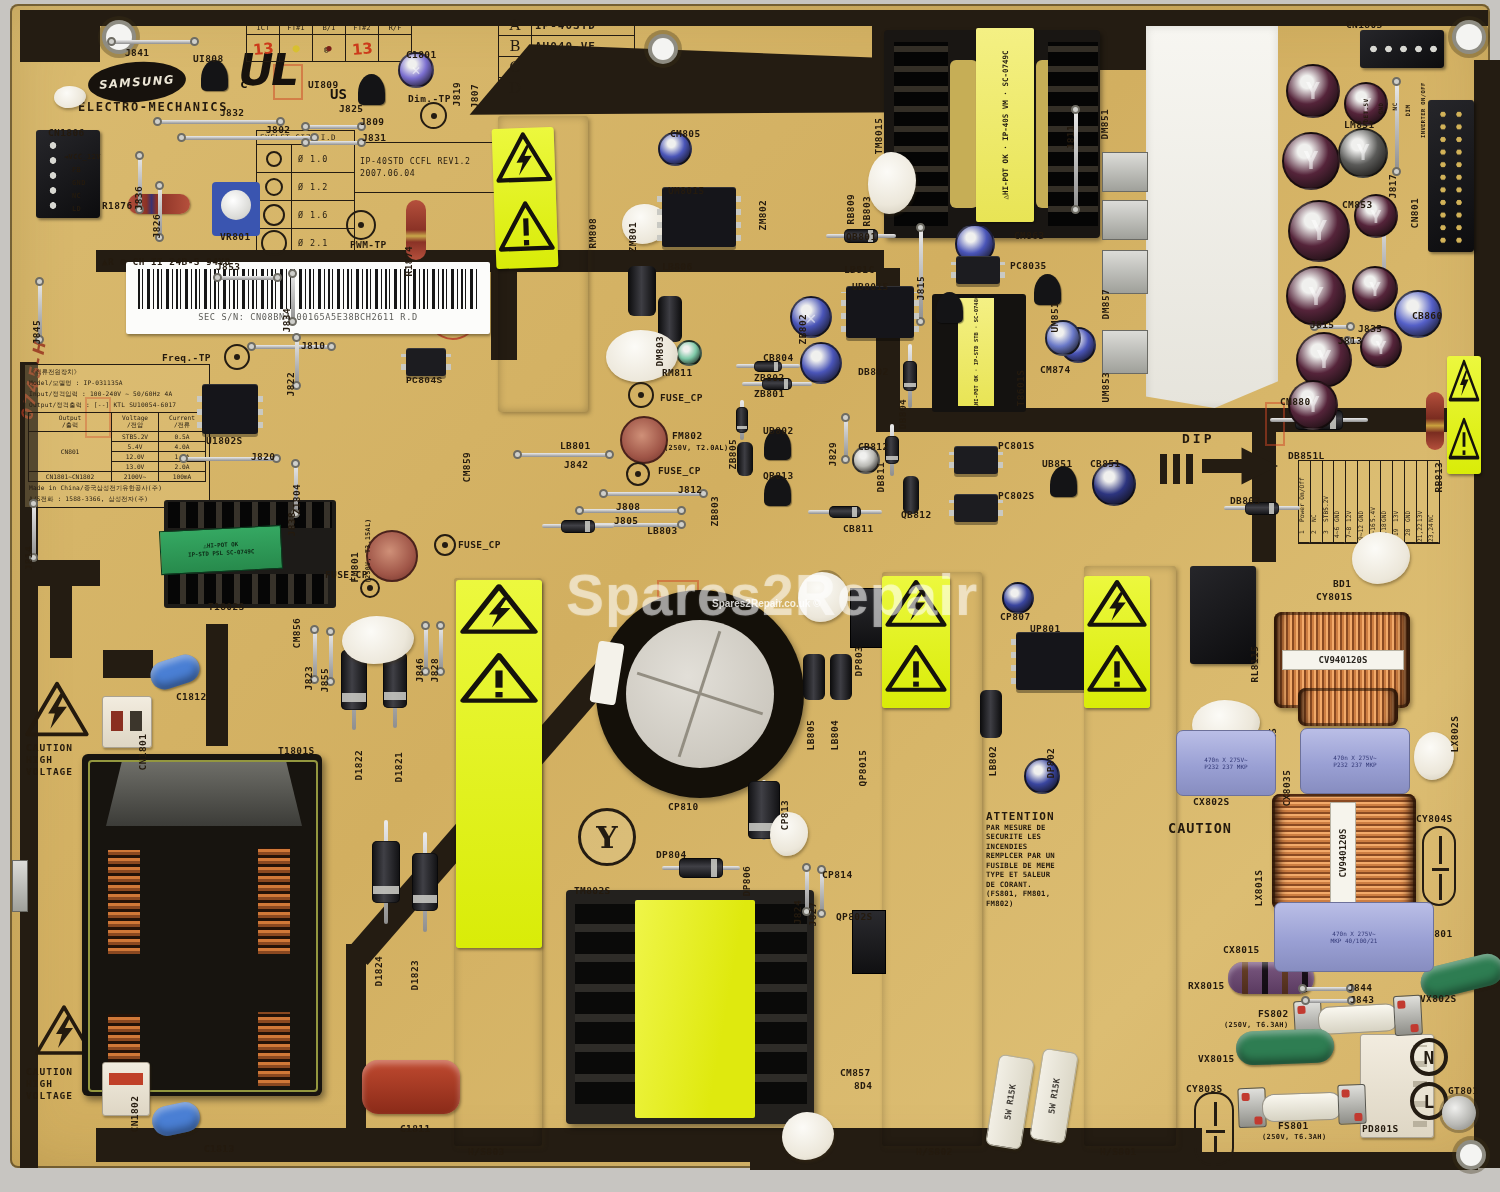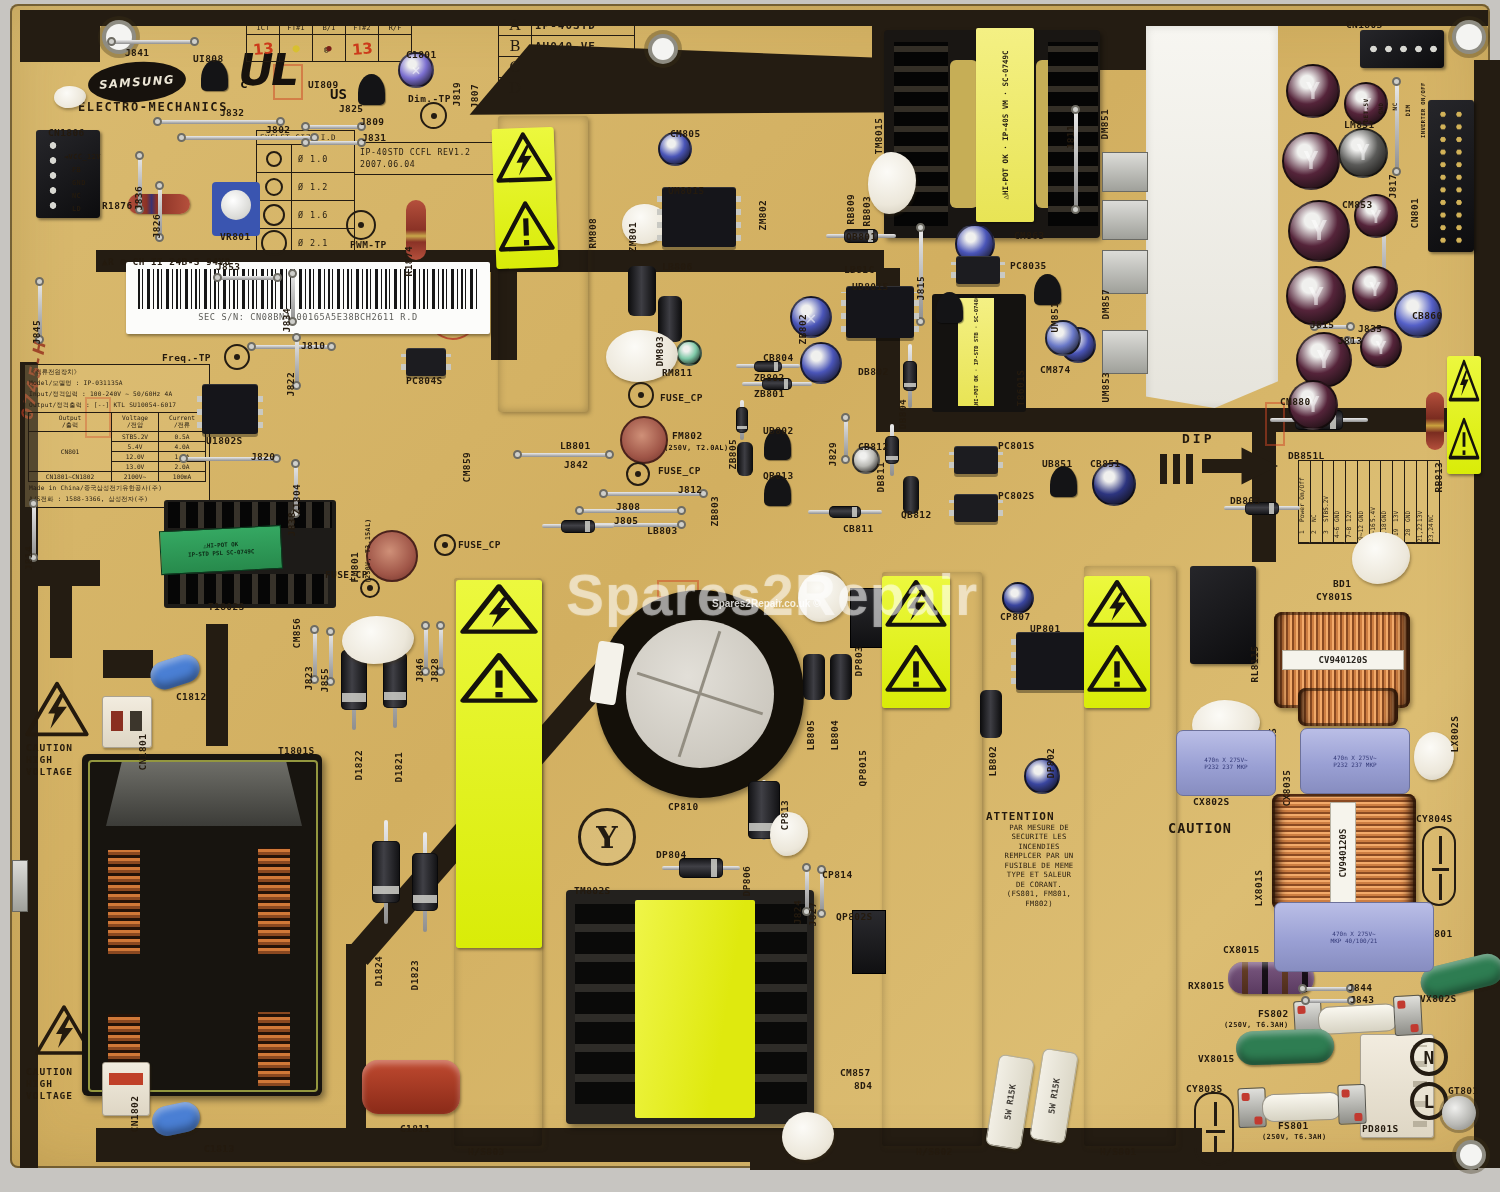--- a/index.html
+++ b/index.html
@@ -59,32 +59,32 @@
   #testtable th{font-size:7.2px;padding:2px 3px;text-align:center;}
   #testtable td{height:24px;width:26px;text-align:center;}
   .stamp13{color:#cc3a1a;font-size:15px;font-weight:bold;display:inline-block;transform:rotate(-5deg);font-family:"DejaVu Sans",sans-serif;}
   #eyelet{border:1.5px solid #241c12;font-size:8px;}
   #eyelet .tt{border-bottom:1.5px solid #241c12;padding:2px 3px;font-size:7.6px;letter-spacing:.5px;}
   .eyerow{display:flex;align-items:center;height:27px;border-bottom:1.5px solid #241c12;}
   .eyerow:last-child{border-bottom:none;}
   .eyesymc{width:34px;display:flex;align-items:center;justify-content:center;border-right:1.5px solid #241c12;align-self:stretch;}
   .eyesym{border:2px solid #241c12;border-radius:50%;}
   .eyelbl{padding-left:6px;font-size:8.4px;letter-spacing:1px;}
-  #revbox{border:1.5px solid #241c12;font-size:8.2px;padding:3px 5px;letter-spacing:.6px;line-height:1.5;}
+  #revbox{border:1.5px solid #241c12;font-size:8.2px;padding:12px 5px;letter-spacing:.6px;line-height:1.5;}
   #spec{border:1.6px solid #241c12;font-size:6.2px;padding:2px 3px;background:rgba(230,205,135,.25);width:178px;}
   #spec .sline{padding:1px 1px;letter-spacing:.2px;}
   #spec table{width:100%;font-size:6.2px;margin:1px 0;}
   #spec td,#spec th{text-align:center;padding:1px 1px;}
   #barcode{position:absolute;background:#fcfcfa;border-radius:2px;box-shadow:1px 2px 3px rgba(40,30,10,.45);}
   #barcode .bars{margin:7px 12px 3px;height:40px;
      background:repeating-linear-gradient(90deg,#161616 0 2px,transparent 2px 4px,#161616 4px 5px,transparent 5px 9px,#161616 9px 12px,transparent 12px 15px,#161616 15px 16px,transparent 16px 19px);}
   #barcode .sn{font-size:8.6px;color:#5c5c58;text-align:center;letter-spacing:.6px;}
   .warnblock{position:absolute;color:#241a0e;}
   .warnblock .wt{font-weight:bold;letter-spacing:1px;}
-  .warnblock .wb{font-size:7.3px;line-height:1.3;white-space:pre-line;font-weight:normal;letter-spacing:.2px;text-align:center;}
+  .warnblock .wb{font-size:7.3px;line-height:1.3;white-space:pre-line;font-weight:bold;letter-spacing:.2px;}
   .hvtext{position:absolute;font-size:9.5px;font-weight:bold;color:#241a0e;white-space:pre-line;line-height:1.25;letter-spacing:1px;}
   #wm-big{position:absolute;left:556px;top:558px;font:bold 57px "Liberation Sans",sans-serif;color:rgba(255,255,255,.5);letter-spacing:1px;z-index:60;text-shadow:0 0 2px rgba(255,255,255,.2);}
   #wm-small{position:absolute;left:702px;top:594px;font:bold 10px "Liberation Sans",sans-serif;color:rgba(255,255,255,.8);z-index:61;}
   #samsung{position:absolute;left:78px;top:58px;width:98px;height:40px;background:#17120d;border-radius:50%;
      display:flex;align-items:center;justify-content:center;transform:rotate(-4deg);}
   #samsung span{color:#ece6d6;font:bold italic 11.5px "DejaVu Sans",sans-serif;letter-spacing:1.5px;}
   #electro{position:absolute;left:68px;top:96px;font:bold 12px "DejaVu Sans Mono",monospace;color:#241a0e;letter-spacing:1.6px;}
   #ulmark{position:absolute;left:228px;top:40px;color:#17120d;width:120px;height:70px;}
   #ulmark .ul{font:900 44px "DejaVu Sans",sans-serif;transform:skew(-10deg);display:inline-block;letter-spacing:-3px;}
   #ulmark .c{font-size:13px;position:absolute;left:2px;top:32px;font-weight:bold;}
@@ -776,21 +776,21 @@
         <span class="lbl v" style="left: 282px; top: 318px;">J834</span>
         <span class="lbl v" style="left: 32px; top: 330px;">J845</span>
         <span class="lbl v" style="left: 286px; top: 382px;">J822</span>
         <span class="lbl" style="left: 152px; top: 349px;">Freq.-TP</span>
         <span class="lbl" style="left: 291px; top: 337px;">J810</span>
         <span class="lbl" style="left: 196px; top: 432px;">U1802S</span>
         <span class="lbl" style="left: 241px; top: 448px;">J820</span>
         <span class="lbl v" style="left: 292px; top: 500px;">Z1804</span>
         <span class="lbl v" style="left: 287px; top: 522px;">J838</span>
         <span class="lbl v" style="left: 24px; top: 556px;">J814</span>
-        <span class="lbl" style="left: 396px; top: 372px;">PC804S</span>
+        <span class="lbl" style="left: 396px; top: 372px; font-family: Liberation Mono, monospace;">PC804S</span>
         <span class="lbl v" style="left: 462px; top: 468px;">CM859</span>
         <span class="lbl" style="left: 550px; top: 437px;">LB801</span>
         <span class="lbl" style="left: 554px; top: 456px;">J842</span>
         <span class="lbl" style="left: 652px; top: 364px;">RM811</span>
         <span class="lbl" style="left: 650px; top: 389px;">FUSE_CP</span>
         <span class="lbl" style="left: 648px; top: 462px;">FUSE_CP</span>
         <span class="lbl" style="left: 662px; top: 427px;">FM802</span>
         <span class="lbl" style="left: 654px; top: 441px; font-size: 7px;">(250V, T2.0AL)</span>
         <span class="lbl" style="left: 668px; top: 481px;">J812</span>
         <span class="lbl" style="left: 606px; top: 498px;">J808</span>

